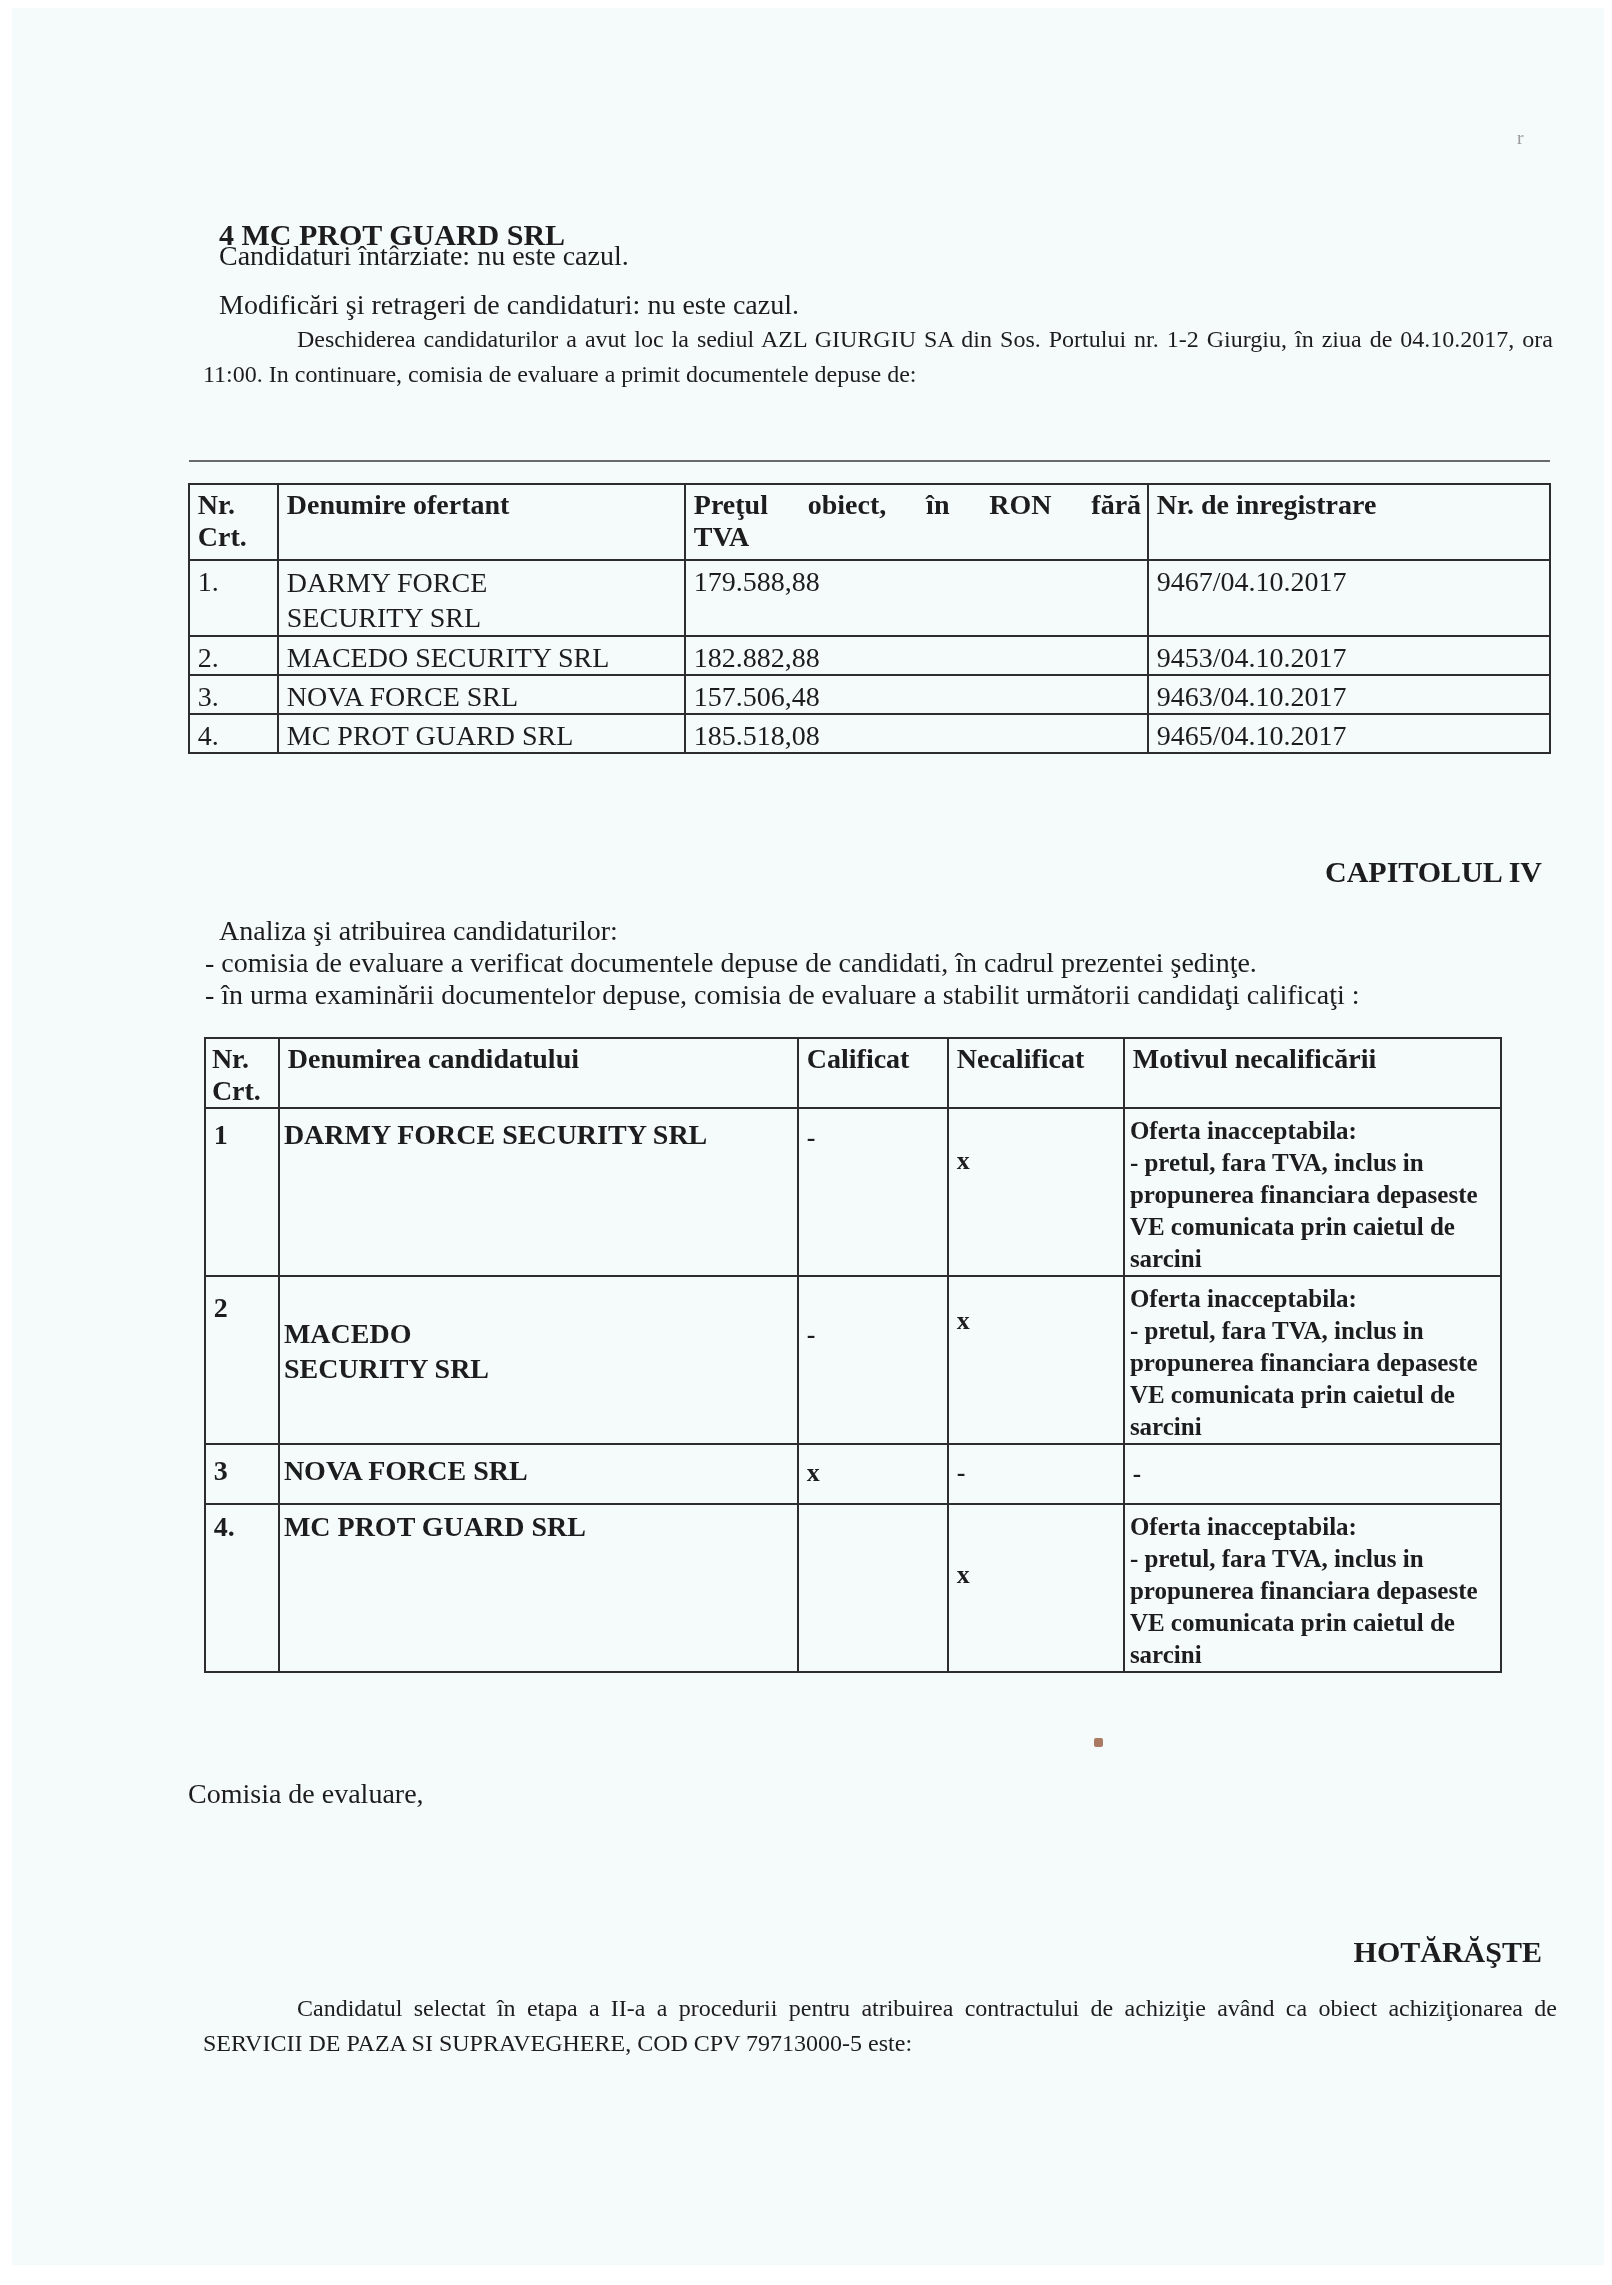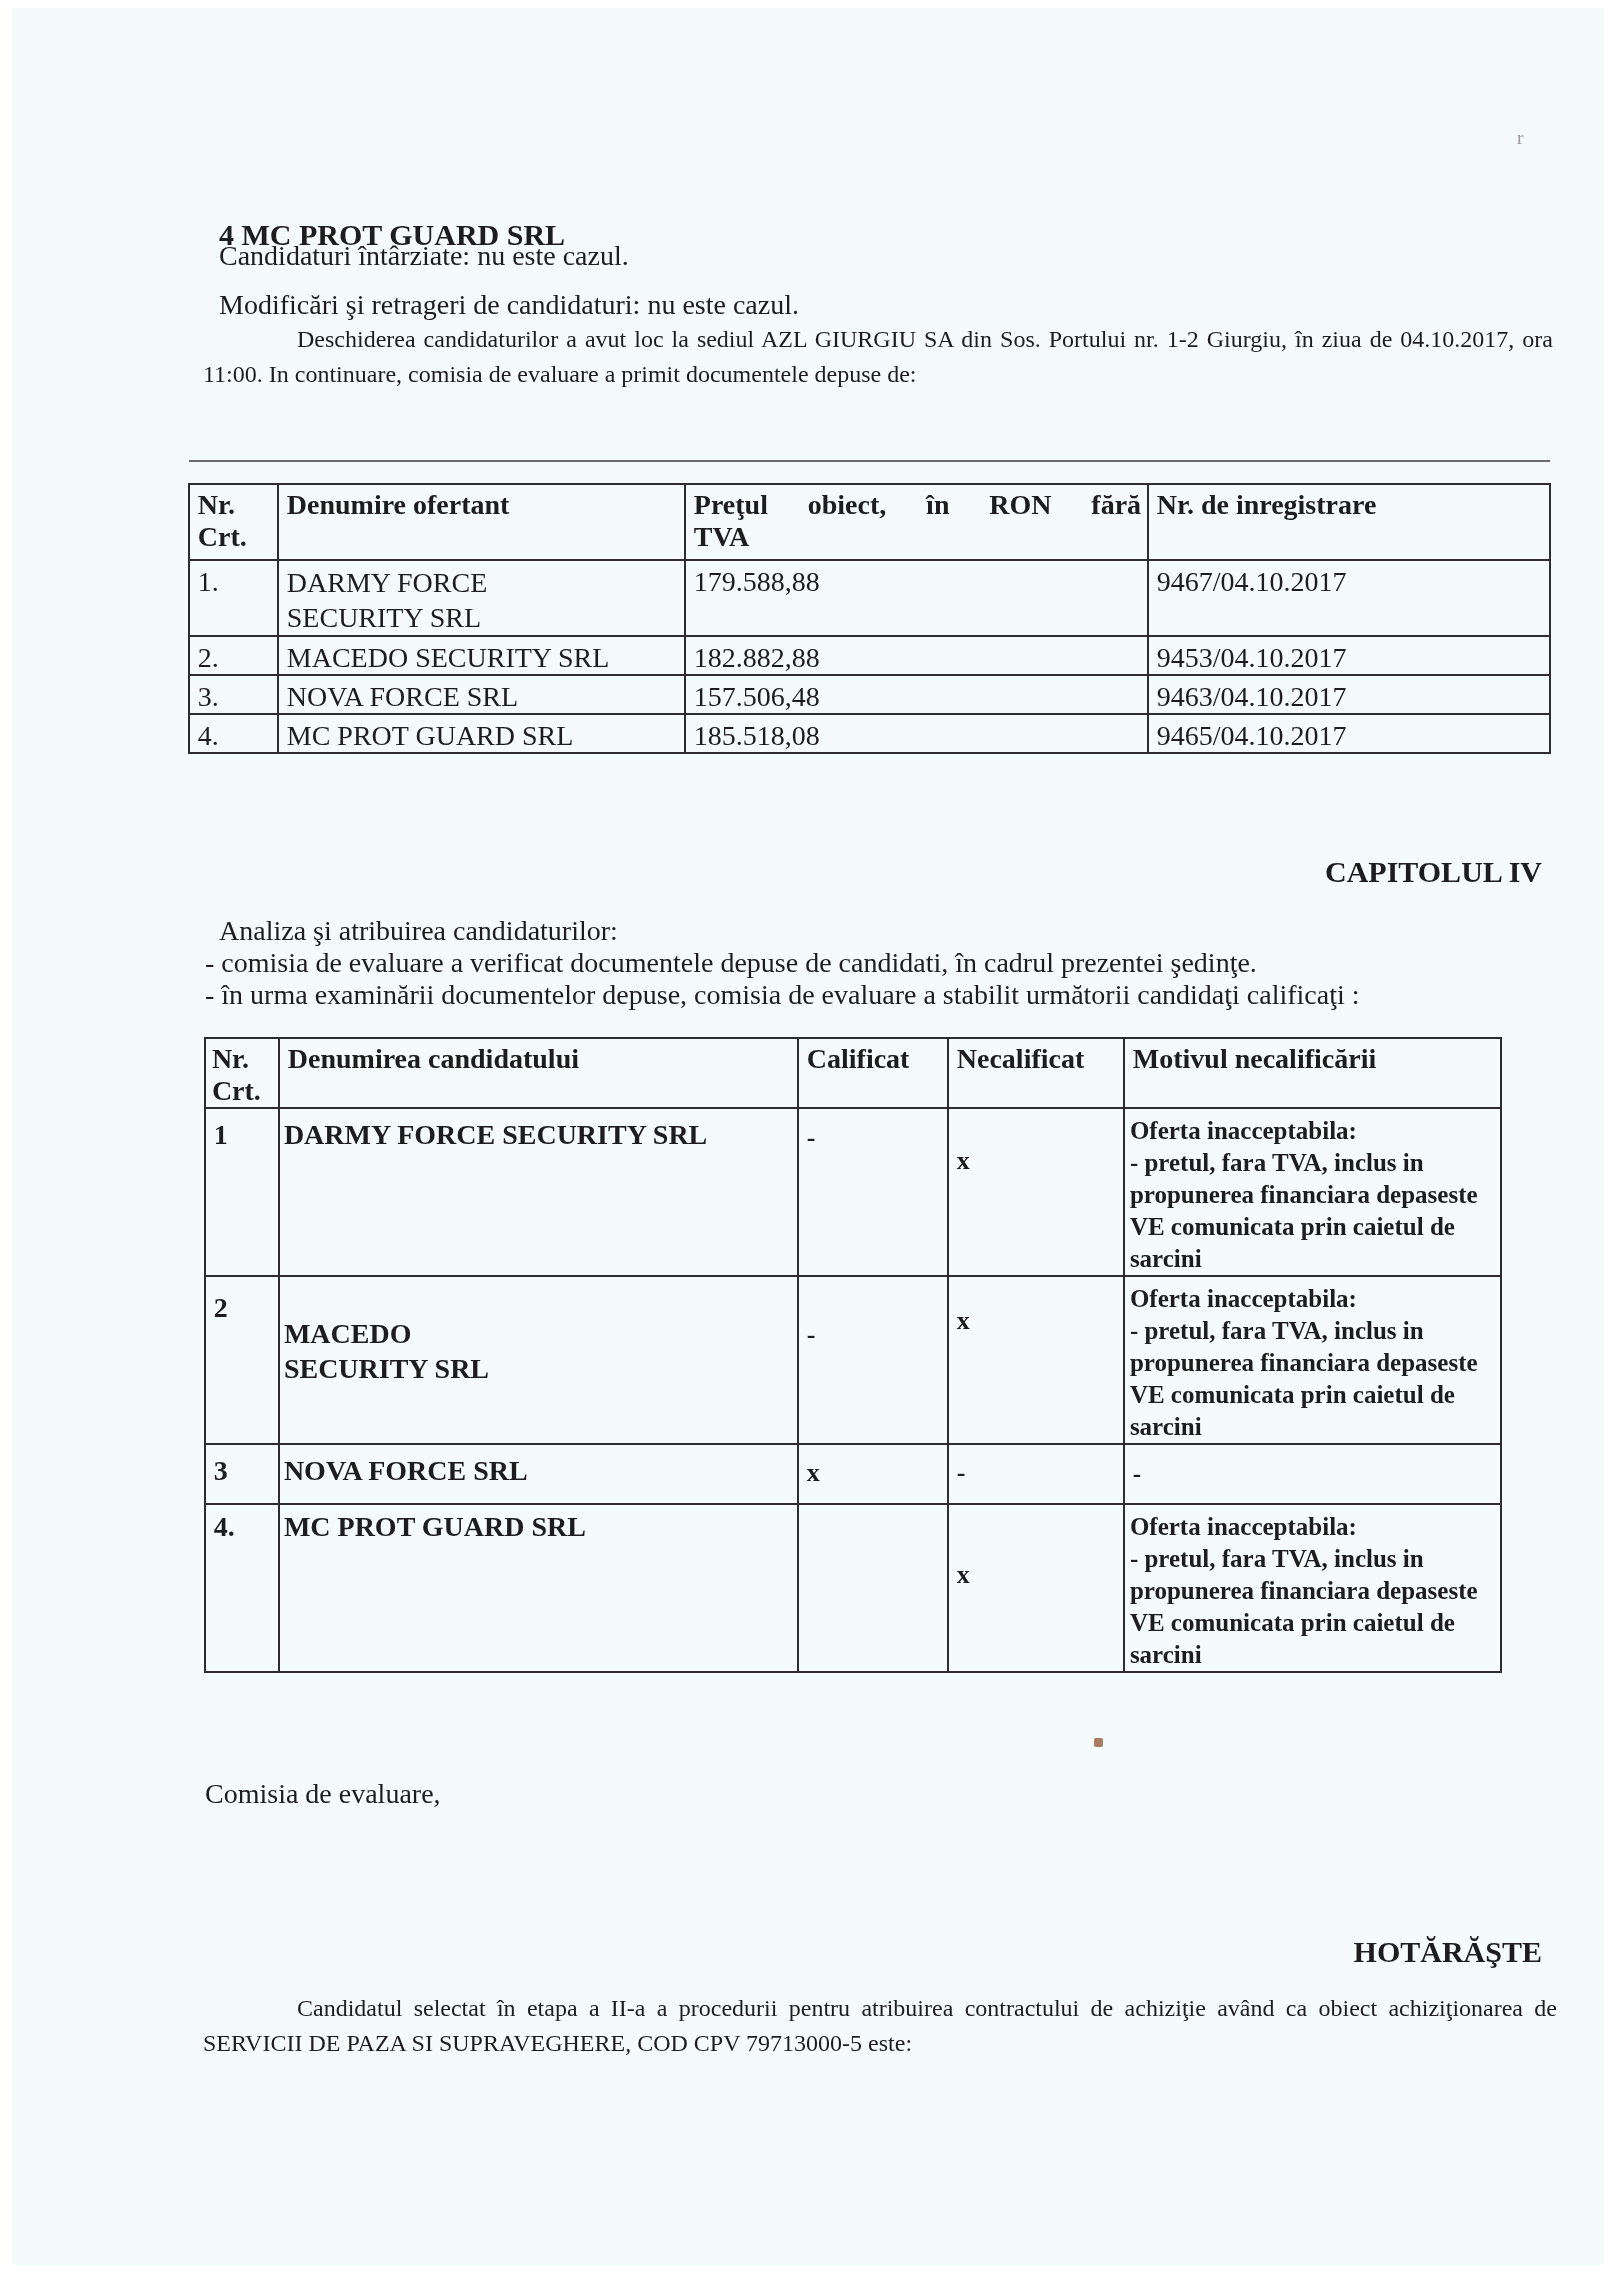--- a/index.html
+++ b/index.html
@@ -166,19 +166,19 @@
     <td class="c pt14 mark"></td>
     <td class="c pt56 mark">x</td>
     <td class="pt6" style="padding-left:4.9px; padding-right:2px;">
       <div class="motiv-title">Oferta inacceptabila:</div>
       <div class="motiv-body">- pretul, fara TVA, inclus in propunerea financiara depaseste VE comunicata prin caietul de sarcini</div>
     </td>
   </tr>
   </tbody>
 </table>
 
-<div class="abs body-text" style="left:205px; top:1777px;">Comisia de evaluare,</div>
+<div class="abs body-text" style="left:188px; top:1777px;">Comisia de evaluare,</div>
 <div class="abs heading center-block" style="left:190px; top:1935px; width:1352px;">HOTĂRĂŞTE</div>
 <div class="abs para" style="left:203px; top:1991px; width:1354px;"><span class="indent"></span><span>Candidatul selectat în etapa a II-a a procedurii pentru atribuirea contractului de achiziţie având ca obiect achiziţionarea de SERVICII DE PAZA SI SUPRAVEGHERE, COD CPV 79713000-5 este:</span></div>
 
 <div class="artifact" style="left:1517px; top:127px;">r</div>
 <div class="artifact-dot" style="left:1094px; top:1738px;"></div>
 
 
 </body></html>

